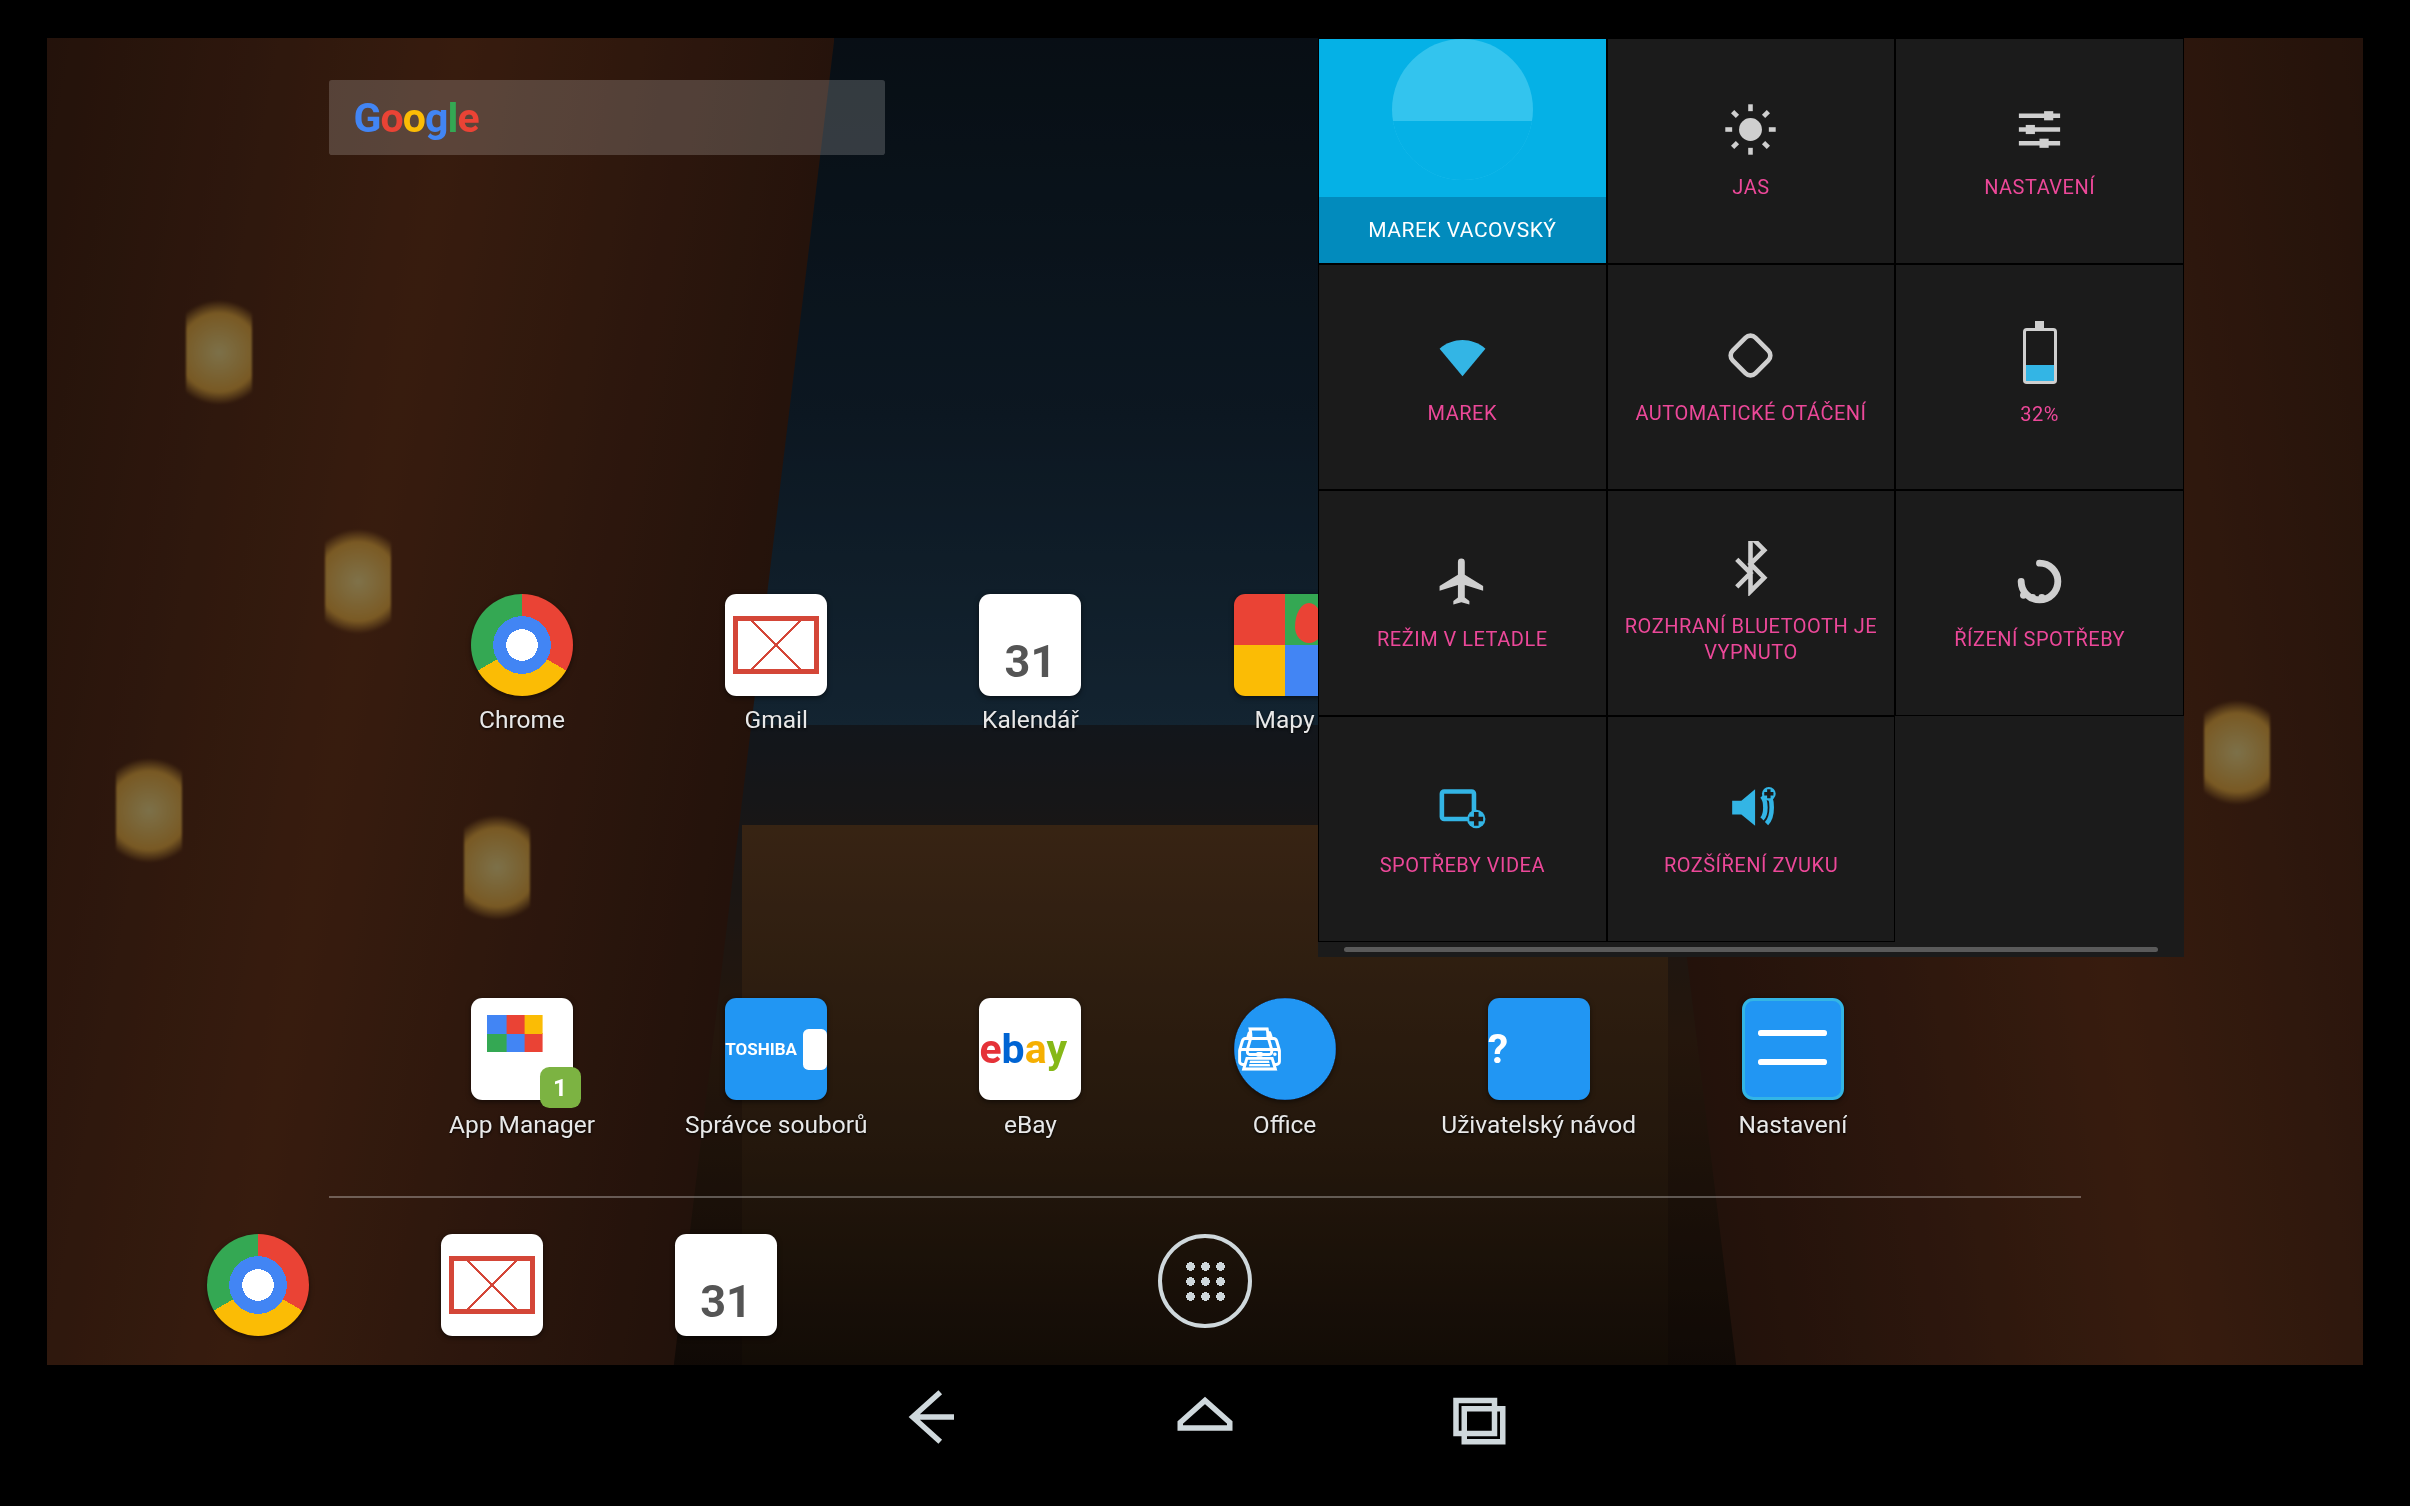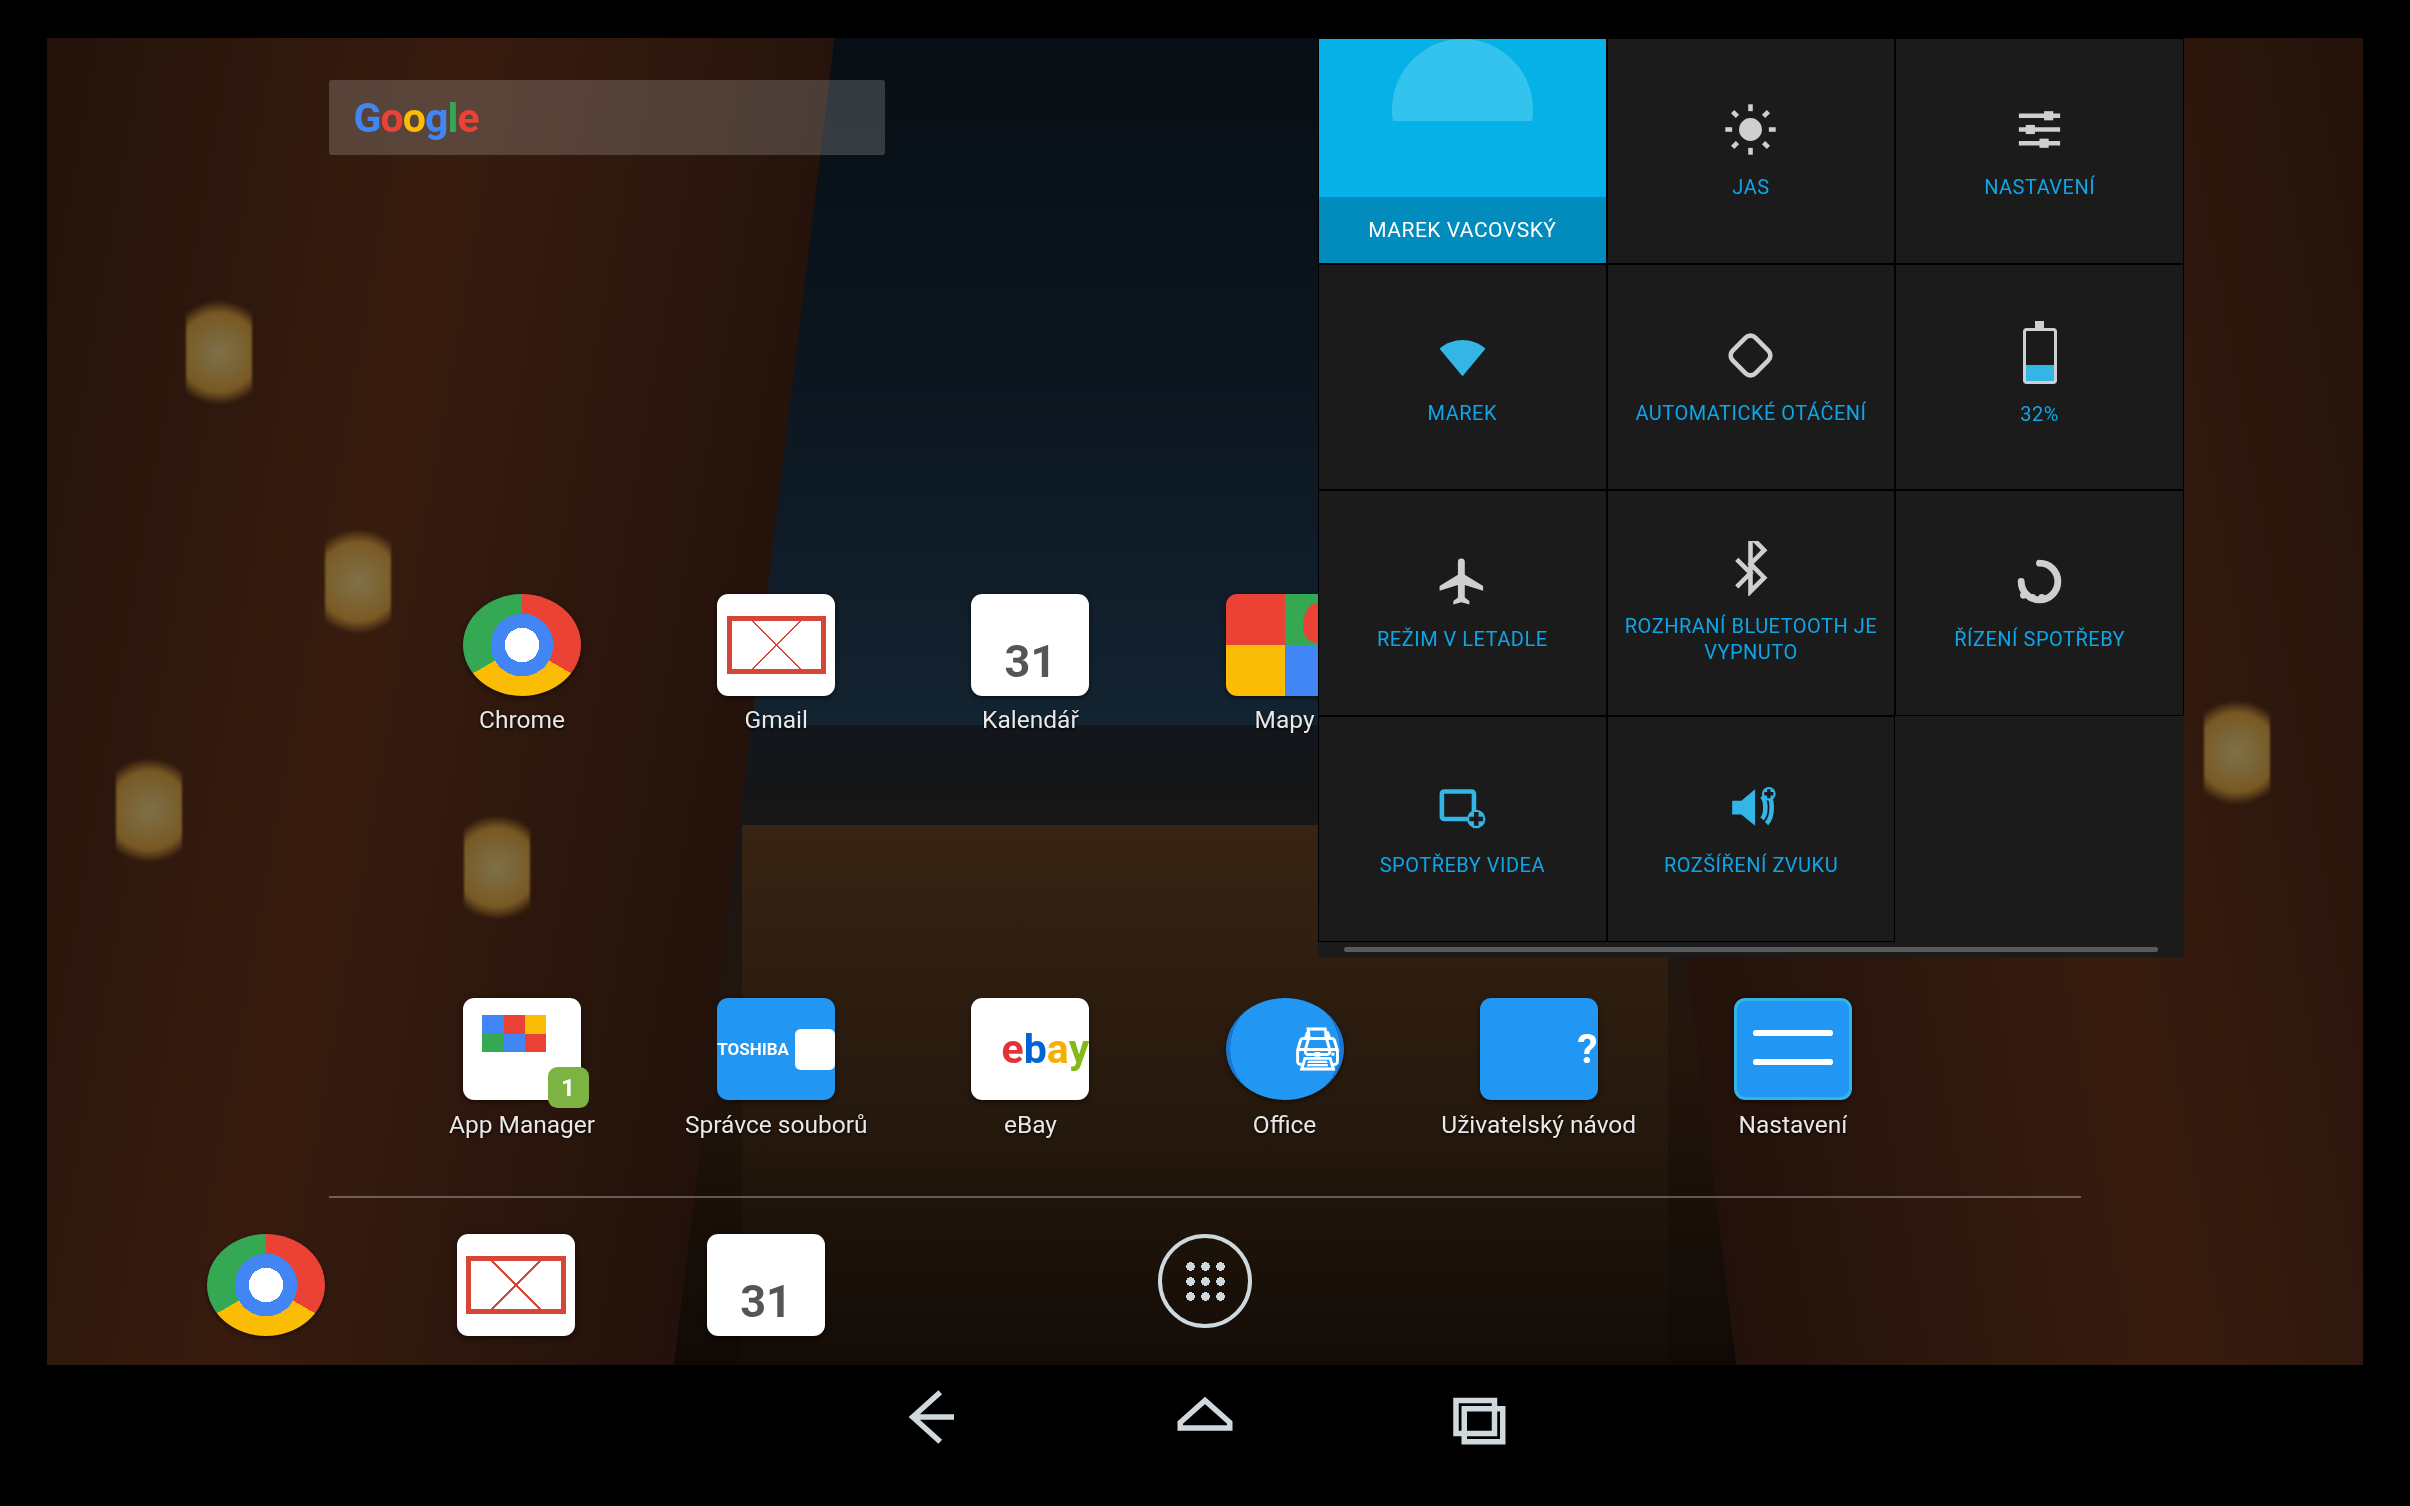--- a/index.html
+++ b/index.html
@@ -40,21 +40,21 @@
 .google-logo span:nth-child(2){color:#EA4335}
 .google-logo span:nth-child(3){color:#FBBC05}
 .google-logo span:nth-child(4){color:#4285F4}
 .google-logo span:nth-child(5){color:#34A853}
 .google-logo span:nth-child(6){color:#EA4335}
 
 
 .grid { position:absolute; left:348px; top:556px; width:1525px;
   display:grid; grid-template-columns: repeat(6, 1fr); row-gap:264px; }
 .app { display:flex; flex-direction:column; align-items:center; gap:9.4px; }
-.app .ic { width:118px; height:102px; border-radius:11.3px; display:flex; align-items:center; justify-content:flex-end;
+.app .ic { width:102px; height:102px; border-radius:11.3px; display:flex; align-items:center; justify-content:flex-start;
   font-size:41px; font-weight:700; color:#fff; box-shadow:0 1.9px 5.6px rgba(0,0,0,.5); }
 .app .lbl { color:#e8e8e8; font-size:24.5px; text-shadow:0 0.9px 2.8px #000; white-space:nowrap; max-width:245px; overflow:hidden; text-overflow:ellipsis; text-align:center;}
 .ic.chrome { background:
   radial-gradient(circle at 50% 50%, #fff 0 22%, #4285F4 22% 40%, transparent 40%),
   conic-gradient(#EA4335 0 120deg,#FBBC05 120deg 240deg,#34A853 240deg 360deg);
   border-radius:50%; }
 .ic.gmail { background:#fff; position:relative; }
 .ic.gmail::after{content:"";position:absolute;left:8%;right:8%;top:22%;bottom:22%;
   background:linear-gradient(135deg,transparent 49%,#d44638 49% 51%,transparent 51%),
              linear-gradient(-135deg,transparent 49%,#d44638 49% 51%,transparent 51%);
@@ -107,21 +107,21 @@
 .qs-grid { display:grid; grid-template-columns:repeat(3,1fr); }
 .tile { height:226px; border:0.9px solid #000; display:flex; flex-direction:column;
   align-items:center; justify-content:center; gap:17px; padding:9.4px 13px; cursor:pointer; }
 .tile.user { background:#05b1e6; padding:0; justify-content:flex-end; }
 .tile.user .avatar{flex:1;width:100%;display:flex;align-items:center;justify-content:center;}
 .tile.user .avatar .c{width:141px;height:141px;border-radius:50%;background:#33c4ee;position:relative;overflow:hidden;}
 .tile.user .avatar .c::after{content:"";position:absolute;left:0;right:0;bottom:0;height:42%;background:#05b1e6;}
 .tile.user .name{width:100%;background:#028bbd;color:#fff;text-align:center;padding:21px 0;font-size:21px;letter-spacing:0.5px;}
 .tile svg{width:55px;height:55px;fill:#cfcfcf;}
 .tile.accent svg{fill:#33b5e5;}
-.tile .tl{color:#0ea5e9;font-size:20px;letter-spacing:0.5px;text-align:center;line-height:1.3;}
+.tile .tl{color:#ec4899;font-size:20px;letter-spacing:0.5px;text-align:center;line-height:1.3;}
 .tile .batt{width:34px;height:56px;border:3.8px solid #cfcfcf;border-radius:3.8px;position:relative;}
 .tile .batt::before{content:"";position:absolute;top:-9.4px;left:9.4px;right:9.4px;height:7.5px;background:#cfcfcf;}
 .tile .batt .fill{position:absolute;left:0;right:0;bottom:0;height:32%;background:#33b5e5;}
 .qs .handle{height:15px;display:flex;align-items:center;justify-content:center;}
 .qs .handle .bar{width:94%;height:4.7px;background:#5a5a5a;border-radius:2.8px;}
 </style>
 </head>
 <body>
 
 <div class="screen">

